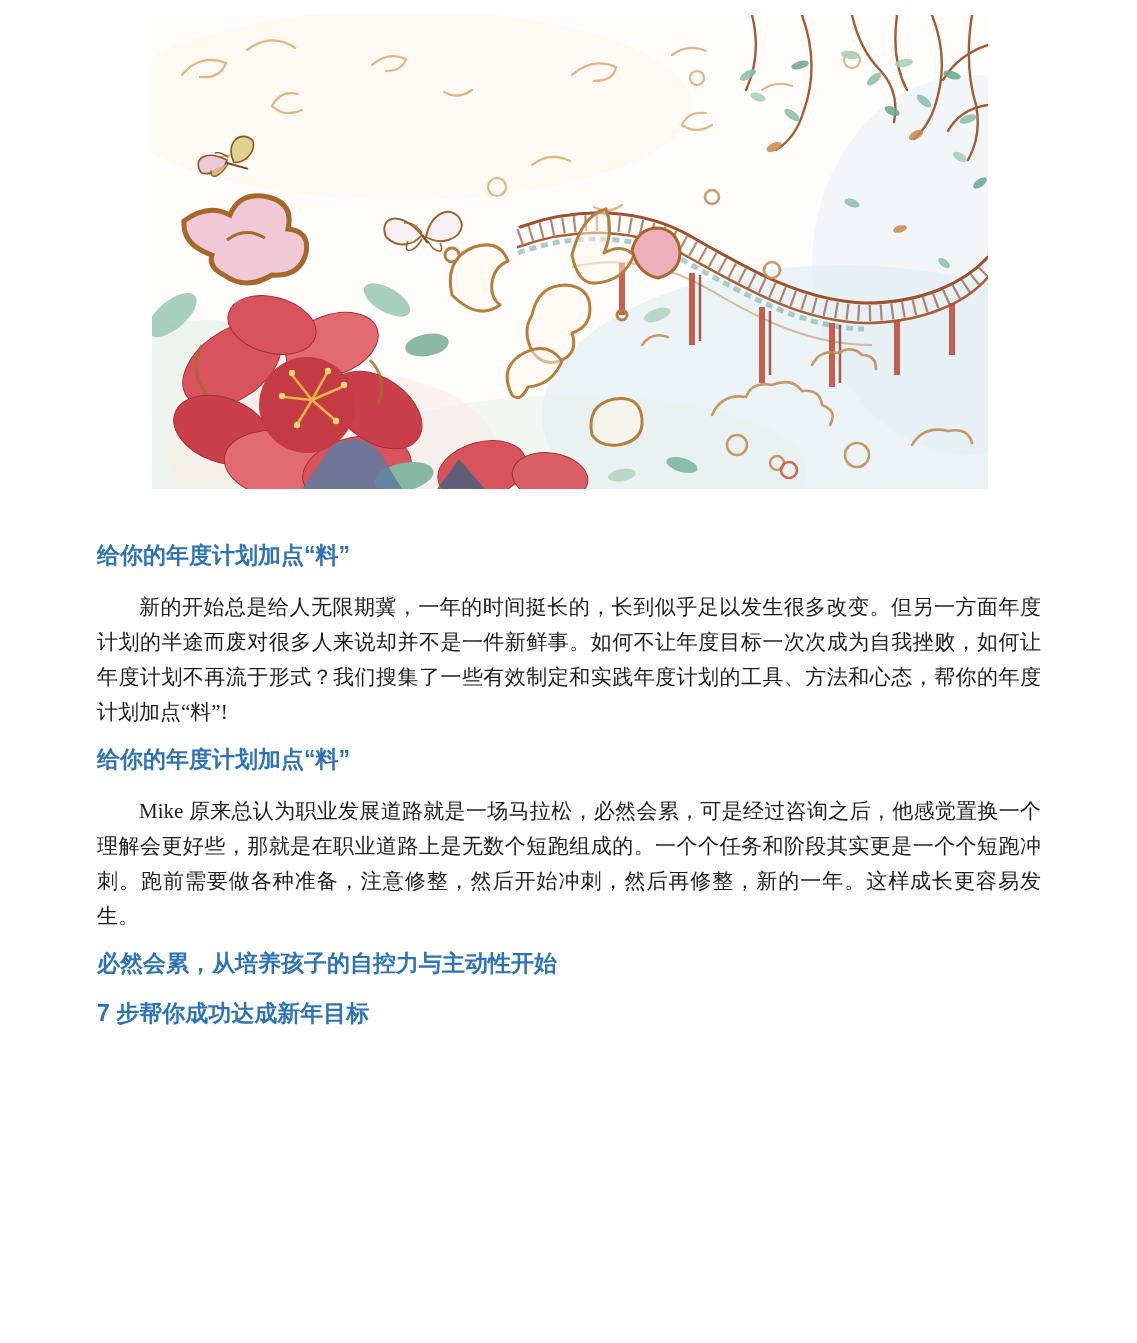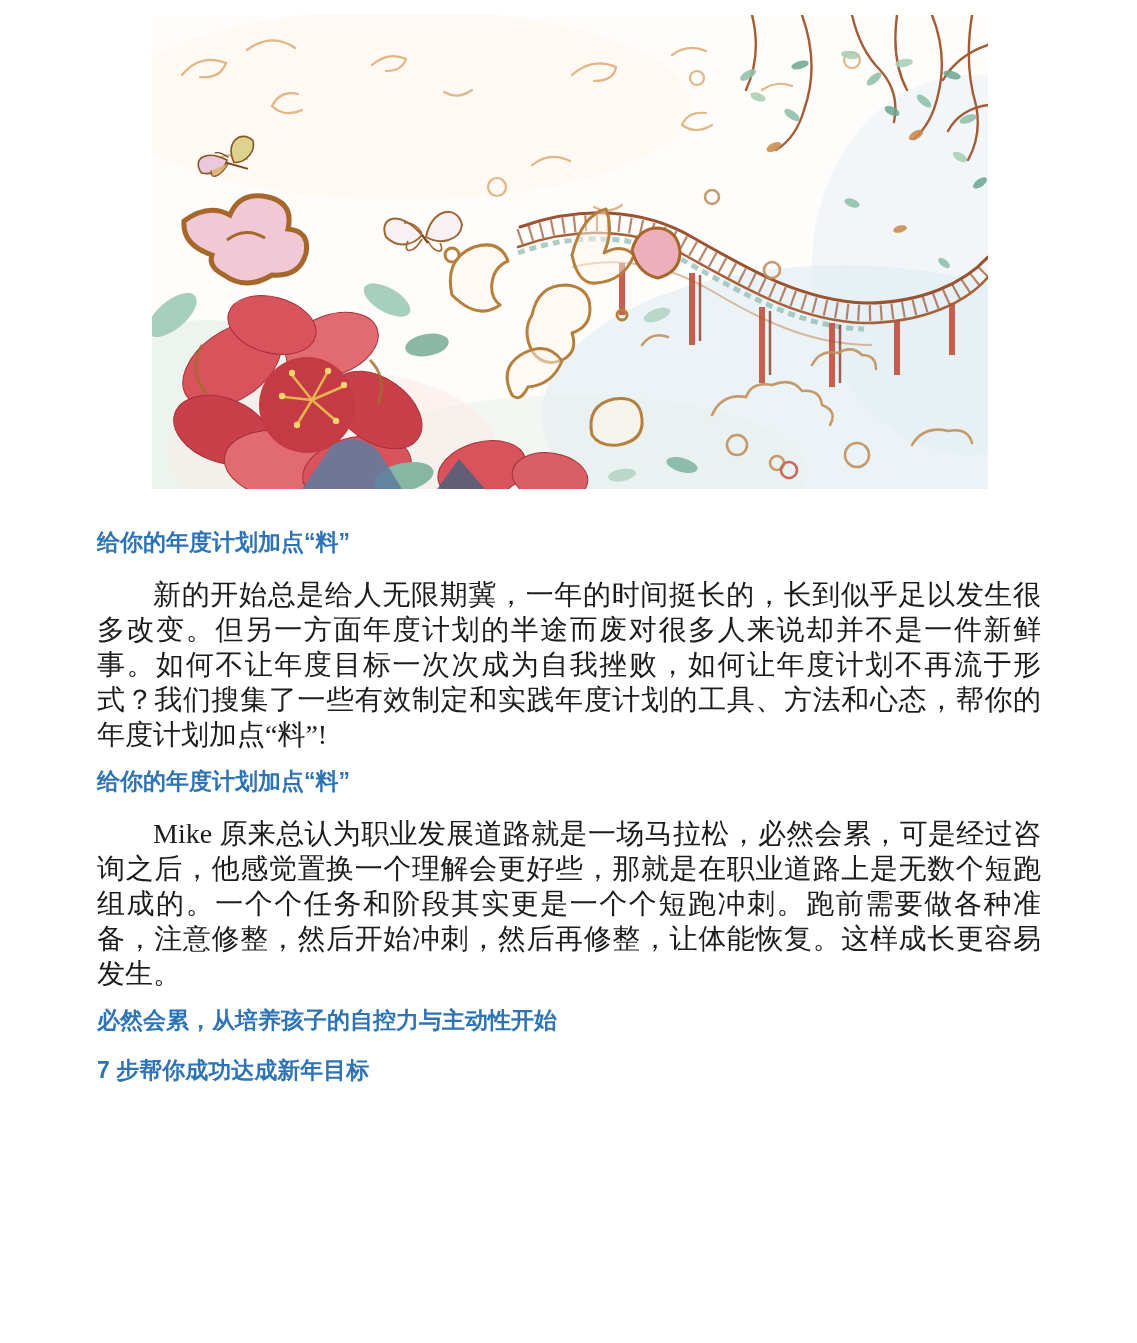--- a/index.html
+++ b/index.html
@@ -25,33 +25,33 @@
     left: 152px;
     top: 15px;
     width: 836px;
     height: 474px;
     margin: 0;
   }
   .illustration svg { display: block; width: 836px; height: 474px; }
   .content {
     position: absolute;
     left: 97px;
-    top: 527px;
+    top: 540px;
     width: 944px;
   }
   .section-heading {
     font-family: "Liberation Sans", "DejaVu Sans", sans-serif;
     font-size: 23px;
     font-weight: 700;
     line-height: 30px;
     color: #2E74B5;
     margin: 0 0 20px 0;
   }
   .section-body {
-    font-size: 28px;
+    font-size: 21px;
     line-height: 35px;
     text-align: justify;
     text-indent: 2em;
     margin: 0 0 14px 0;
     color: #1c1c1c;
   }
 </style>
 </head>
 <body>
 
@@ -229,21 +229,21 @@
     </svg>
   </figure>
 
   <main class="content">
     <section>
       <h2 class="section-heading">给你的年度计划加点“料”</h2>
       <p class="section-body">新的开始总是给人无限期冀，一年的时间挺长的，长到似乎足以发生很多改变。但另一方面年度计划的半途而废对很多人来说却并不是一件新鲜事。如何不让年度目标一次次成为自我挫败，如何让年度计划不再流于形式？我们搜集了一些有效制定和实践年度计划的工具、方法和心态，帮你的年度计划加点“料”!</p>
     </section>
     <section>
       <h2 class="section-heading">给你的年度计划加点“料”</h2>
-      <p class="section-body">Mike 原来总认为职业发展道路就是一场马拉松，必然会累，可是经过咨询之后，他感觉置换一个理解会更好些，那就是在职业道路上是无数个短跑组成的。一个个任务和阶段其实更是一个个短跑冲刺。跑前需要做各种准备，注意修整，然后开始冲刺，然后再修整，让体能恢复。这样成长更容易发生。</p>
+      <p class="section-body">Mike 原来总认为职业发展道路就是一场马拉松，必然会累，可是经过咨询之后，他感觉置换一个理解会更好些，那就是在职业道路上是无数个短跑组成的。一个个任务和阶段其实更是一个个短跑冲刺。跑前需要做各种准备，注意修整，然后开始冲刺，然后再修整，新的一年。这样成长更容易发生。</p>
     </section>
     <section>
       <h2 class="section-heading">必然会累，从培养孩子的自控力与主动性开始</h2>
     </section>
     <section>
       <h2 class="section-heading">7 步帮你成功达成新年目标</h2>
     </section>
   </main>
 
 </div>

